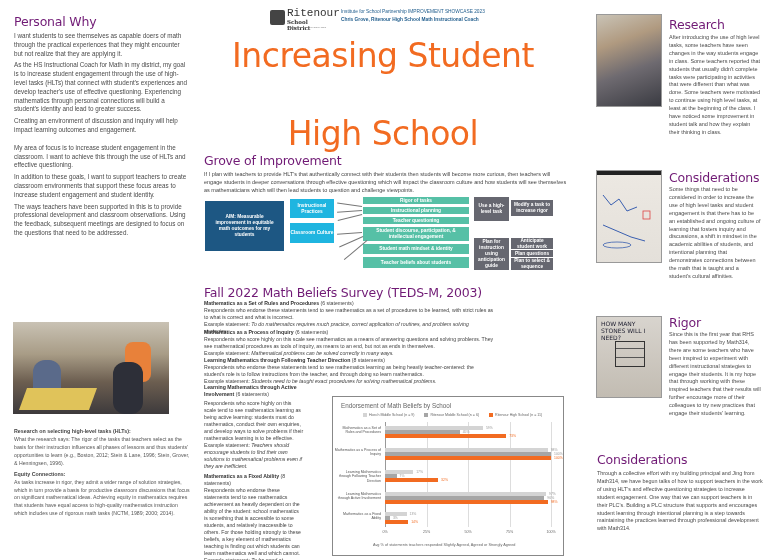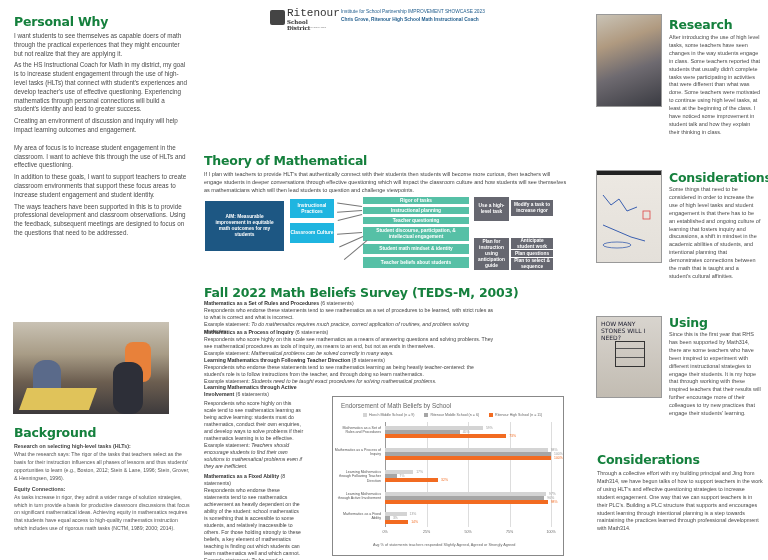--- a/index.html
+++ b/index.html
@@ -1,18 +1,18 @@
 <!DOCTYPE html>
 <html><head>
 <meta charset="utf-8">
 <style>
 *{box-sizing:border-box;margin:0;padding:0}
 body{width:768px;height:560px;background:#fff;font-family:"Liberation Sans",sans-serif;color:#555;position:relative;overflow:hidden}
 .col-left{position:absolute;left:14px;top:14px;width:176px}
-.h2{color:#15803d;font-weight:bold;font-size:12.5px;margin-bottom:3px;font-family:"DejaVu Sans",sans-serif;letter-spacing:-0.2px}
+.h2{color:#701a75;font-weight:normal;font-size:12.5px;margin-bottom:3px;font-family:"DejaVu Sans",sans-serif;letter-spacing:-0.2px}
 .p{font-size:6.3px;line-height:8.8px;color:#4a4a4a;margin-bottom:3px}
 .bg-sub{font-size:5.3px;font-weight:bold;color:#444;margin:3px 0 2px}
 .bg-p{font-size:5.2px;line-height:7.9px;color:#555;margin-bottom:3px}
 .photo1{position:absolute;left:13px;top:322px;width:156px;height:92px;background:linear-gradient(180deg,#c9c2b4 0%,#a89c86 35%,#6c5e50 65%,#3d3a3c 100%)}
 .photo1 .orange{position:absolute;right:18px;top:20px;width:26px;height:40px;background:#e8813a;border-radius:8px}
 .photo1 .p1{position:absolute;left:20px;top:38px;width:28px;height:40px;background:#5a6a8a;border-radius:12px}
 .photo1 .p2{position:absolute;left:100px;top:40px;width:30px;height:52px;background:#2d2f38;border-radius:12px}
 .photo1 .tbl{position:absolute;left:10px;top:66px;width:70px;height:22px;background:#e0c35a;transform:skewX(-20deg)}
 
 .header{position:absolute;left:270px;top:6px;width:300px;height:30px}
@@ -75,44 +75,44 @@
 </div>
 
 <div class="photo1">
   <div class="orange"></div>
     <div class="p1"></div>
     <div class="p2"></div>
     <div class="tbl"></div>
 </div>
 
 <section style="position:absolute;left:14px;top:425px;width:176px">
-  <div class="h2">Background</div>
   <div class="bg-sub">Research on selecting high-level tasks (HLTs):</div>
   <p class="bg-p">What the research says: The rigor of the tasks that teachers select as the basis for their instruction influences all phases of lessons and thus students' opportunities to learn (e.g., Boston, 2012; Stein &amp; Lane, 1996; Stein, Grover, &amp; Henningsen, 1996).</p>
   <div class="bg-sub">Equity Connections:</div>
   <p class="bg-p"> As tasks increase in rigor, they admit a wider range of solution strategies, which in turn provide a basis for productive classroom discussions that focus on significant mathematical ideas. Achieving equity in mathematics requires that students have equal access to high-quality mathematics  instruction which includes use of rigorous math tasks (NCTM, 1989; 2000; 2014).</p>
 </section>
 
 <div class="header">
   <div class="logo">
     <div class="logo-box"></div>
     <div class="logo-t1">Ritenour</div>
     <div class="logo-t2">School District</div>
     <div class="logo-t3">Educational Excellence Since 1867</div>
   </div>
   <div class="hdr-line1">Institute for School Partnership IMPROVEMENT SHOWCASE 2023</div>
   <div class="hdr-line2">Chris Grove, Ritenour High School Math Instructional Coach</div>
 </div>
 
 <h1 class="title">
+  <span>Increasing Student</span><br>
   <br>
-  <br>
+  <span>High School</span>
 </h1>
 
-<div class="h2 toi-h">Theory of Mathematical</div>
+<div class="h2 toi-h">Grove of Improvement</div>
 <p class="toi-p">If I plan with teachers to provide HLT's that authentically connect with their students then students will become more curious, then teachers will engage students in deeper conversations through effective questioning which will impact the classroom culture and how students will see themselves as mathematicians which will then lead students to question and challenge viewpoints.</p>
 
 <div>
   <div class="dbox aim" style="padding:0 6px">AIM: Measurable improvement in equitable math outcomes for my students</div>
   <div class="dbox cyan" style="left:290px;top:199px;width:44px;height:19px">Instructional Practices</div>
   <div class="dbox cyan" style="left:290px;top:223px;width:44px;height:20px">Classroom Culture</div>
 
   <div class="dbox teal" style="left:362px;top:196px;width:108px;height:9px">Rigor of tasks</div>
   <div class="dbox teal" style="left:362px;top:206px;width:108px;height:9px">Instructional planning</div>
   <div class="dbox teal" style="left:362px;top:216px;width:108px;height:9px">Teacher questioning</div>
@@ -233,17 +233,17 @@
       <ellipse cx="20" cy="70" rx="14" ry="3" stroke="#3a5fb0" fill="none" stroke-width="0.8"></ellipse>
     </svg>
 </div>
 <div class="h2 rh" style="top:170px">Considerations</div>
 <p class="rp" style="top:186px">Some things that need to be considered in order to increase the use of high level tasks and student engagement is that there has to be an established and ongoing culture of learning that fosters inquiry and discussions, a shift in mindset in the academic abilities of students, and intentional planning that demonstrates connections between the math that is taught and a student's cultural affinities.</p>
 
 <div class="rphoto" style="top:316px;height:82px;background:linear-gradient(180deg,#d8d4ce,#c2bcb2)">
   <div style="position:absolute;left:4px;top:3px;width:58px;font-size:6px;color:#223;line-height:7px;font-family:'DejaVu Sans',sans-serif">HOW MANY STONES WILL I NEED?</div>
   <div style="position:absolute;left:18px;top:24px;width:30px;height:26px;border:0.6px solid #333;background:repeating-linear-gradient(0deg,transparent 0 4px,#555 4px 4.5px)"></div>
 </div>
-<div class="h2 rh" style="top:315px">Using</div>
+<div class="h2 rh" style="top:315px">Rigor</div>
 <p class="rp" style="top:331px">Since this is the first year that RHS has been supported by Math314, there are some teachers who have been inspired to experiment with different instructional strategies to engage their students. It is my hope that through working with these inspired teachers that their results will further encourage more of their colleagues to try new practices that engage their students' learning.</p>
 
 <div class="h2 sus-h">Considerations</div>
 <p class="sus-p">Through a collective effort with my building principal and Jing from Math314, we have begun talks of how to support teachers in the work of using HLT's and effective questioning strategies to increase student engagement.  One way that we can support teachers is in their PLC's.  Building a PLC structure that supports and encourages student learning through intentional planning is a step towards maintaining the practices learned through professional development with Math314.</p>
 
 </body></html>

